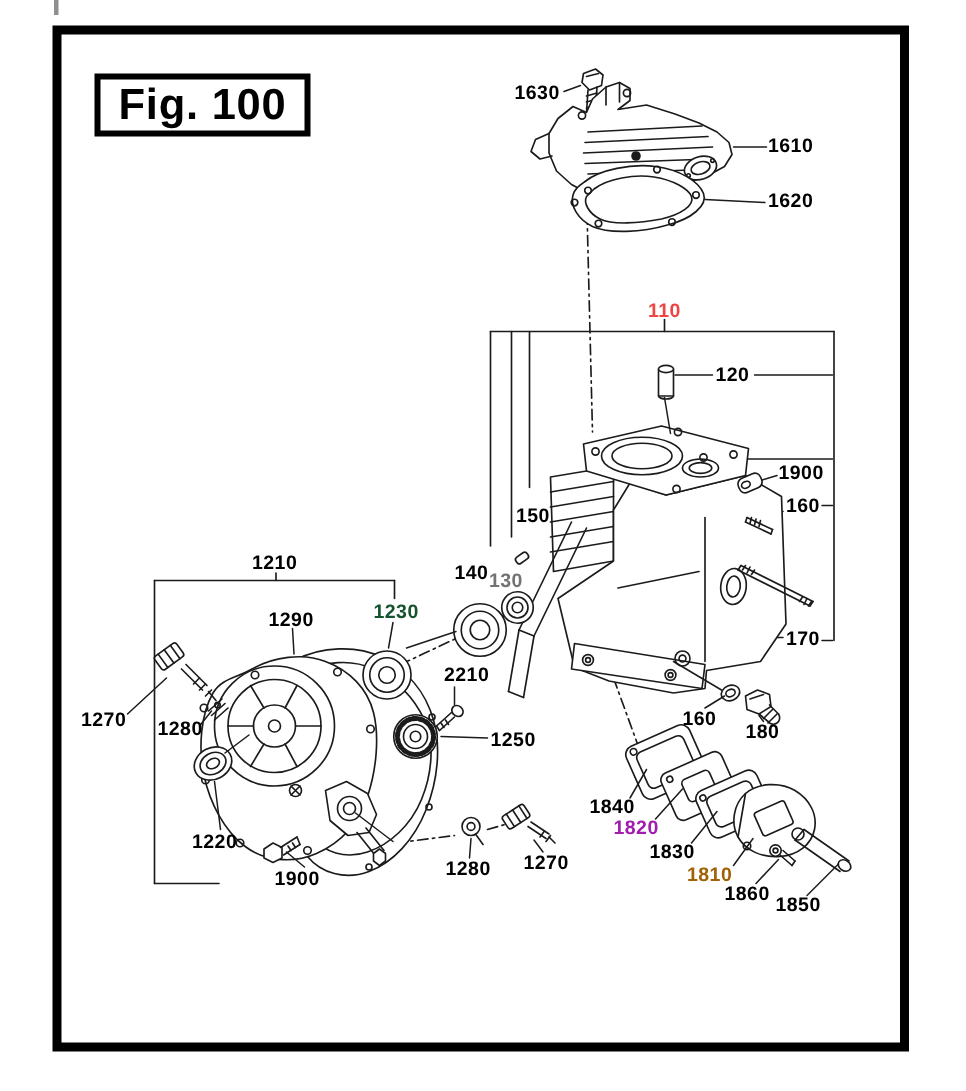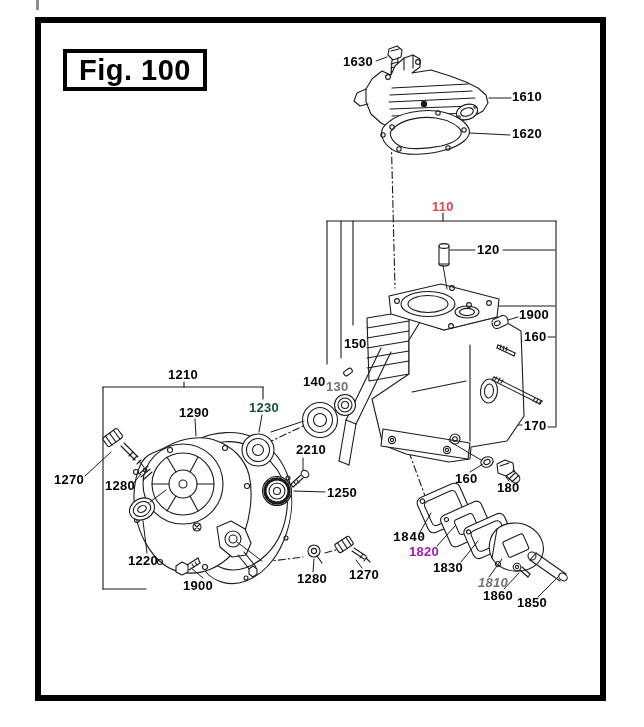--- a/index.html
+++ b/index.html
@@ -380,21 +380,21 @@
       <div class="plabel" style="left: 179px; top: 407px; color: rgb(0, 0, 0);">1290</div>
       <div class="plabel" style="left: 249px; top: 402px; color: #14532d;">1230</div>
       <div class="plabel" style="left: 296px; top: 444px; color: rgb(0, 0, 0);">2210</div>
       <div class="plabel" style="left: 327px; top: 487px; color: rgb(0, 0, 0);">1250</div>
       <div class="plabel" style="left: 54px; top: 474px; color: rgb(0, 0, 0);">1270</div>
       <div class="plabel" style="left: 105px; top: 480px; color: rgb(0, 0, 0);">1280</div>
       <div class="plabel" style="left: 128px; top: 555px; color: rgb(0, 0, 0);">1220</div>
       <div class="plabel" style="left: 183px; top: 580px; color: rgb(0, 0, 0);">1900</div>
       <div class="plabel" style="left: 297px; top: 573px; color: rgb(0, 0, 0);">1280</div>
       <div class="plabel" style="left: 349px; top: 569px; color: rgb(0, 0, 0);">1270</div>
-      <div class="plabel" style="left: 393px; top: 532px; color: rgb(0, 0, 0); font-family: Liberation Mono, monospace;">1840</div>
+      <div class="plabel" style="left: 393px; top: 532px; color: rgb(0, 0, 0);">1840</div>
       <div class="plabel" style="left: 409px; top: 546px; color: #a21caf;">1820</div>
       <div class="plabel" style="left: 433px; top: 562px; color: rgb(0, 0, 0);">1830</div>
-      <div class="plabel" style="left: 478px; top: 577px; color: #737373; font-style: italic;">1810</div>
+      <div class="plabel" style="left: 458px; top: 577px; color: #a16207;">1810</div>
       <div class="plabel" style="left: 483px; top: 590px; color: rgb(0, 0, 0);">1860</div>
       <div class="plabel" style="left: 517px; top: 597px; color: rgb(0, 0, 0);">1850</div>
     </div>
 
 </div>
 
 </body></html>

